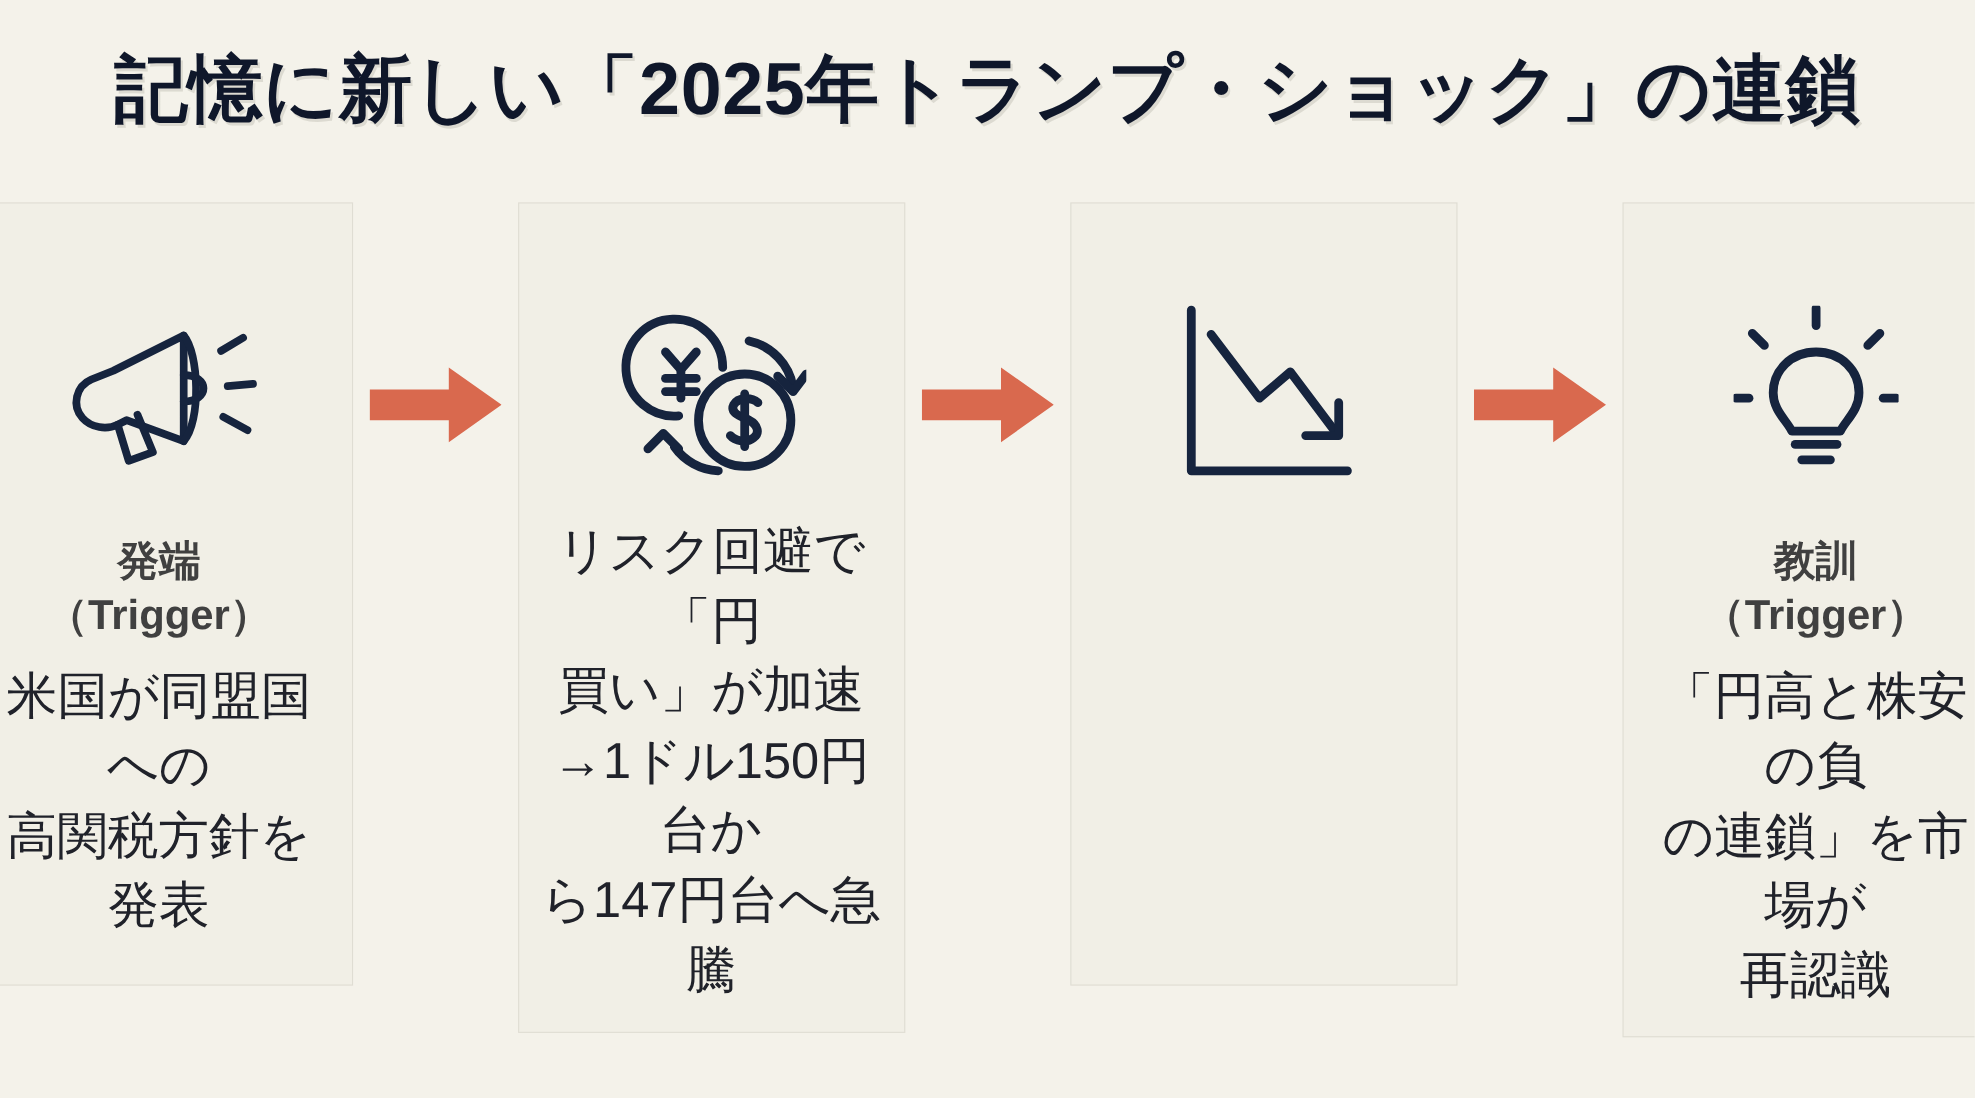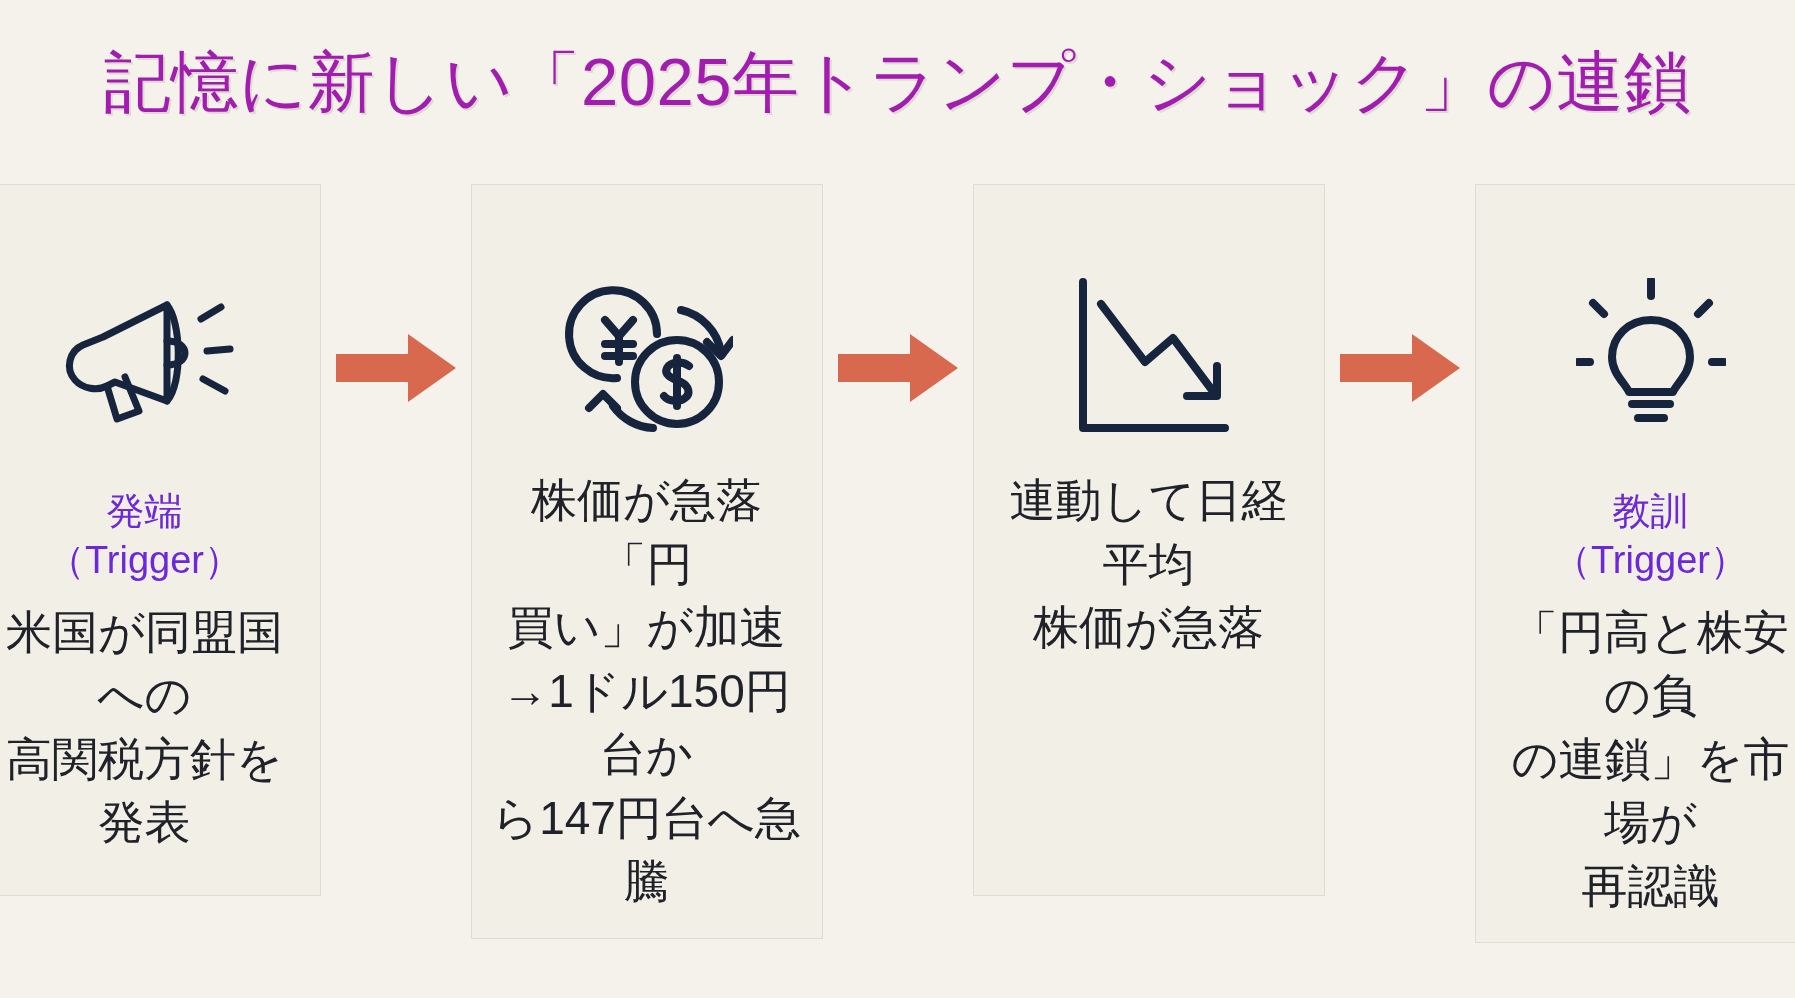--- a/index.html
+++ b/index.html
@@ -23,23 +23,23 @@
     display: flex;
     flex-direction: column;
     position: relative;
   }
   .title-wrap {
     padding: 42px 0 0 0;
     text-align: center;
   }
   .title {
     font-size: 67px;
-    font-weight: 400;
+    font-weight: 700;
     letter-spacing: 0.5px;
-    color: #a21caf;
+    color: #0f172a;
     line-height: 1.2;
     white-space: nowrap;
     text-shadow: 2px 2px 0 rgba(200,198,188,0.55);
   }
   .flow {
     flex: 1;
     display: flex;
     align-items: flex-start;
     justify-content: center;
     padding: 62px 50px 0 50px;
@@ -63,23 +63,23 @@
     align-items: center;
     justify-content: center;
   }
   .icon-box svg {
     display: block;
   }
   .card-heading {
     margin-top: 34px;
     text-align: center;
     font-size: 38px;
-    font-weight: 400;
+    font-weight: 700;
     line-height: 1.28;
-    color: #6d28d9;
+    color: #404040;
     white-space: pre-line;
   }
   .card-body {
     margin-top: 16px;
     text-align: center;
     font-size: 46px;
     font-weight: 400;
     line-height: 1.38;
     color: #20222A;
     white-space: pre-line;
@@ -139,42 +139,40 @@
           <path d="M44 78 L72 78"></path>
           <circle cx="116" cy="104" r="42"></circle>
           <path d="M128 88 C122 83 110 83 106 90 C102 98 114 101 120 104 C128 108 130 116 124 120 C118 125 107 123 103 118"></path>
           <path d="M116 80 L116 128"></path>
           <path d="M120 32 A52 52 0 0 1 160 74"></path>
           <path d="M146 64 L160 78 L172 62"></path>
           <path d="M52 128 A52 52 0 0 0 92 150"></path>
           <path d="M28 130 L42 116 L56 130"></path>
         </svg>
       </div>
-      <div class="card-body">株価が急落「円
+      <div class="card-body">リスク回避で「円
 買い」が加速
 →1ドル150円台か
 ら147円台へ急騰</div>
     </div>
 
     <div class="arrow">
       <svg width="120" height="72" viewBox="0 0 120 72">
         <polygon points="0,22 72,22 72,2 120,36 72,70 72,50 0,50" fill="#D9694E"></polygon>
       </svg>
     </div>
 
     <div class="card">
       <div class="icon-box">
         <svg width="160" height="165" viewBox="0 0 160 165" fill="none" stroke="#16243E" stroke-width="8" stroke-linecap="round" stroke-linejoin="round">
           <path d="M14 6 L14 152 L156 152"></path>
           <path d="M32 28 L76 86 L104 62 L146 118"></path>
           <path d="M118 120 L148 120 L148 90"></path>
         </svg>
       </div>
-      <div class="card-body">連動して日経平均
-株価が急落</div>
     </div>
 
     <div class="arrow">
       <svg width="120" height="72" viewBox="0 0 120 72">
         <polygon points="0,22 72,22 72,2 120,36 72,70 72,50 0,50" fill="#D9694E"></polygon>
       </svg>
     </div>
 
     <div class="card">
       <div class="icon-box">

